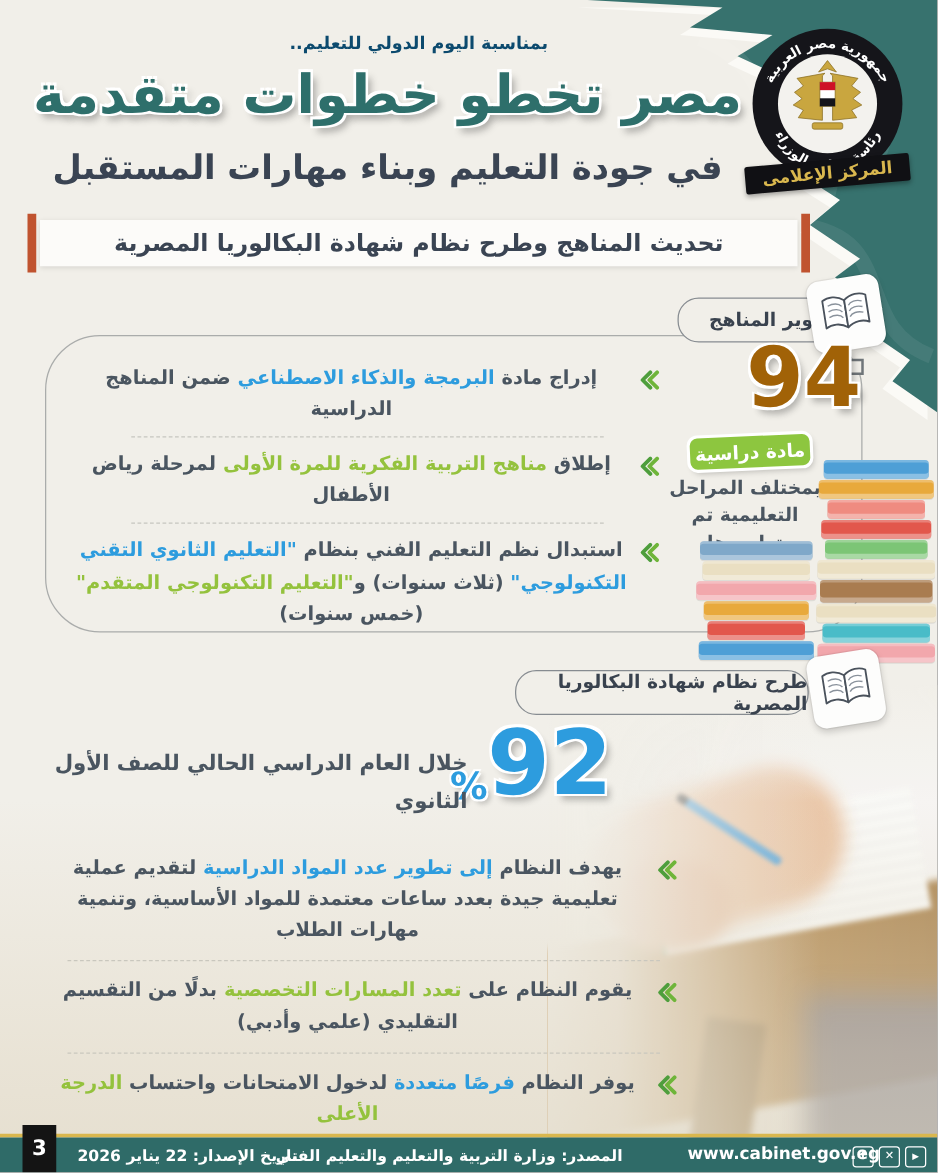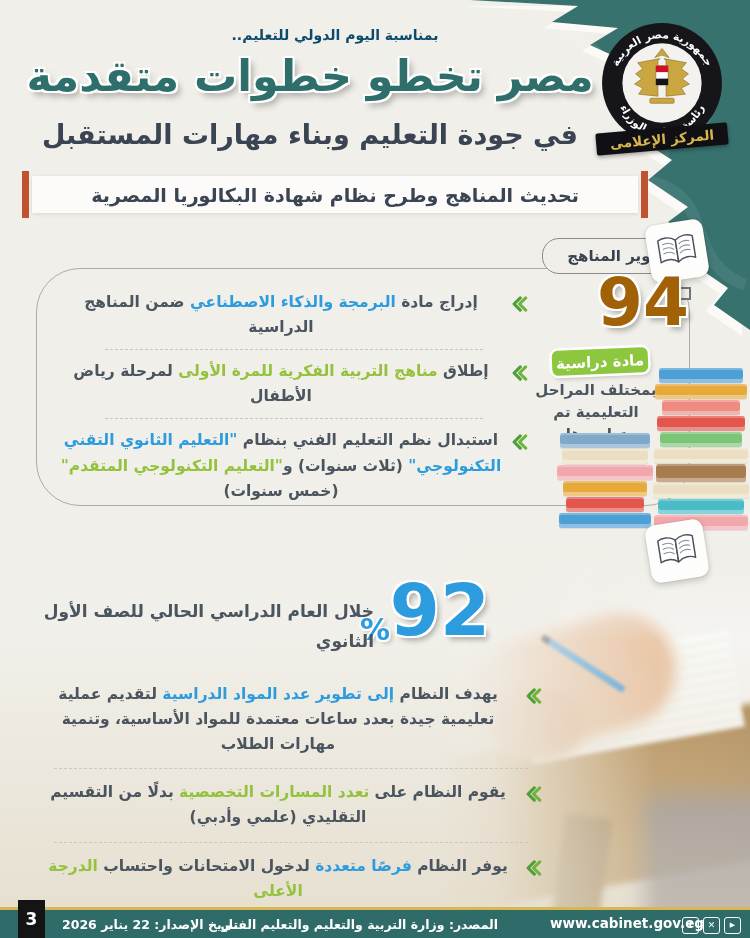--- a/index.html
+++ b/index.html
@@ -230,20 +230,21 @@
   </div>
   <div class="abs books books-left">
     <div class="book" style="width:90px;background:#7FA8C9"></div>
     <div class="book" style="width:86px;background:#EADFC2"></div>
     <div class="book" style="width:96px;background:#F2A7AC"></div>
     <div class="book" style="width:84px;background:#E8A93C"></div>
     <div class="book" style="width:78px;background:#E2574C"></div>
     <div class="book" style="width:92px;background:#4E9FD6"></div>
   </div>
 
+  <div class="badge-pill pill-bacc">طرح نظام شهادة البكالوريا المصرية</div>
   <div class="book-sticker sticker2">
     <svg viewBox="0 0 48 48" width="44" height="44">
       <g fill="#fff" stroke="#4A525C" stroke-width="1.6" stroke-linejoin="round">
         <path d="M24 12 C18 7 10 7 5 10 L5 34 C10 31 18 31 24 36 Z"></path>
         <path d="M24 12 C30 7 38 7 43 10 L43 34 C38 31 30 31 24 36 Z"></path>
       </g>
       <g stroke="#8A929C" stroke-width="1.2" fill="none">
         <path d="M9 15 C14 13 19 14 21 17"></path>
           <path d="M9 20 C14 18 19 19 21 22"></path>
           <path d="M9 25 C14 23 19 24 21 27"></path>

